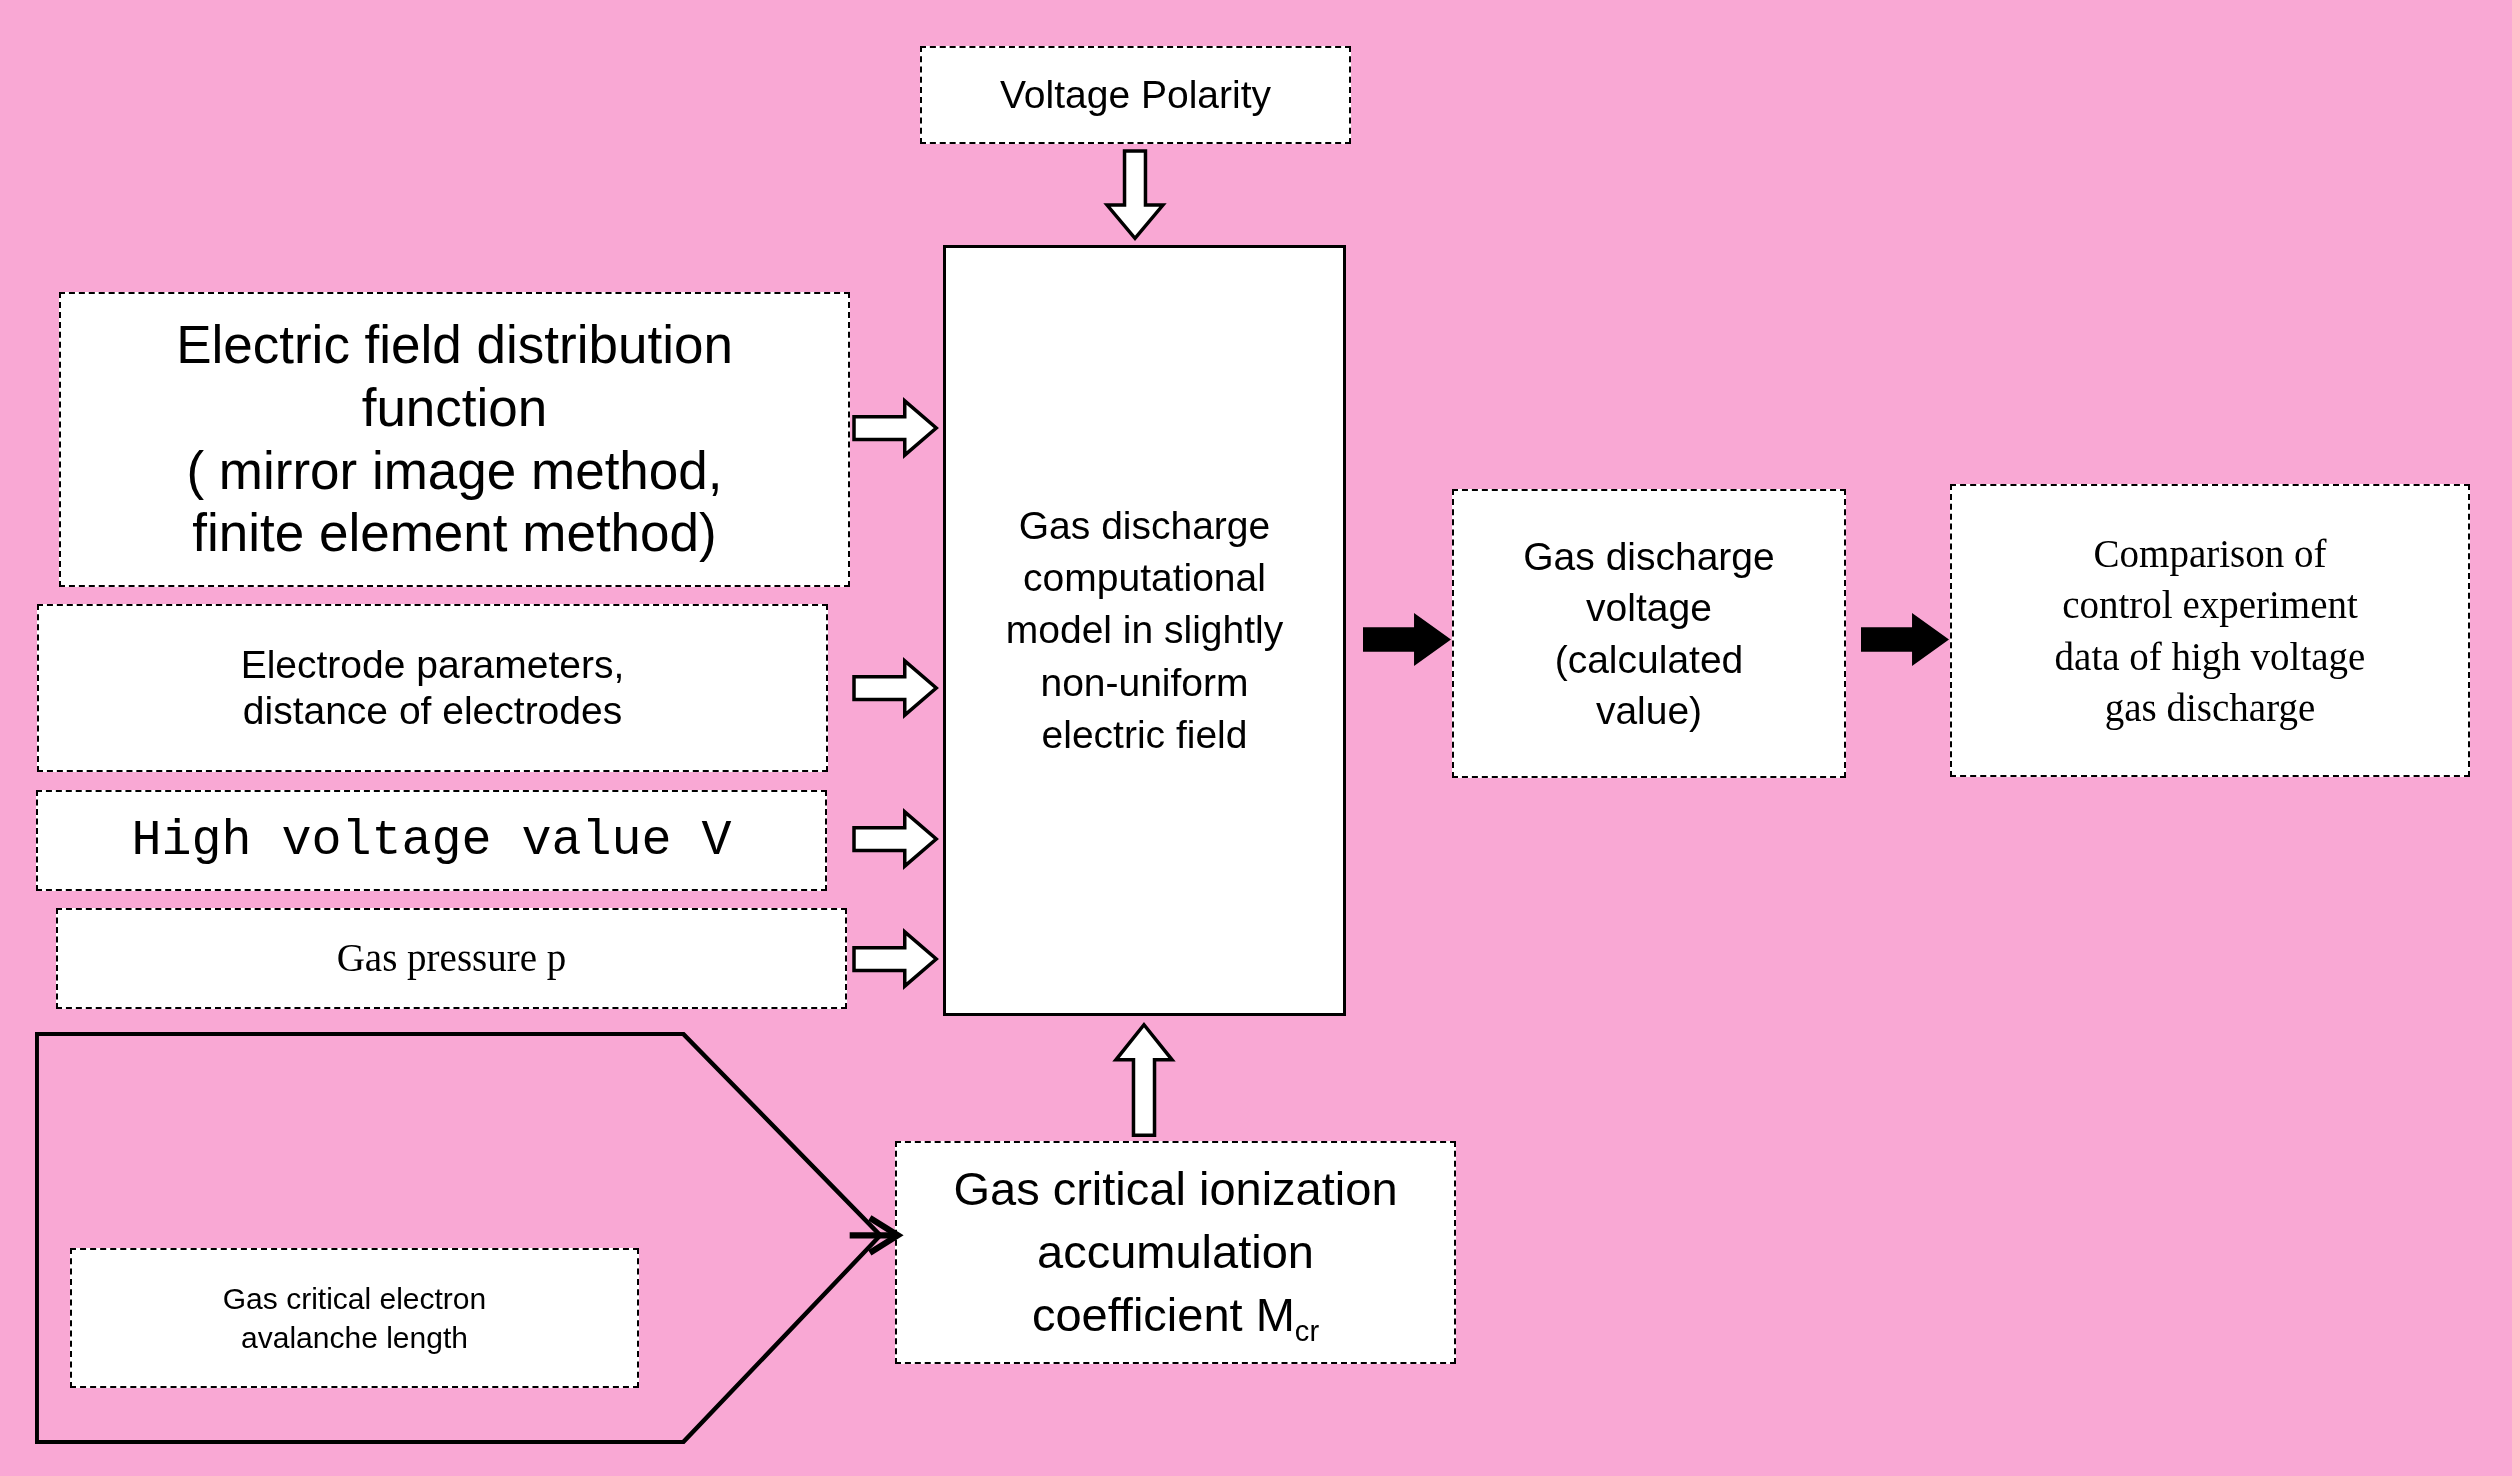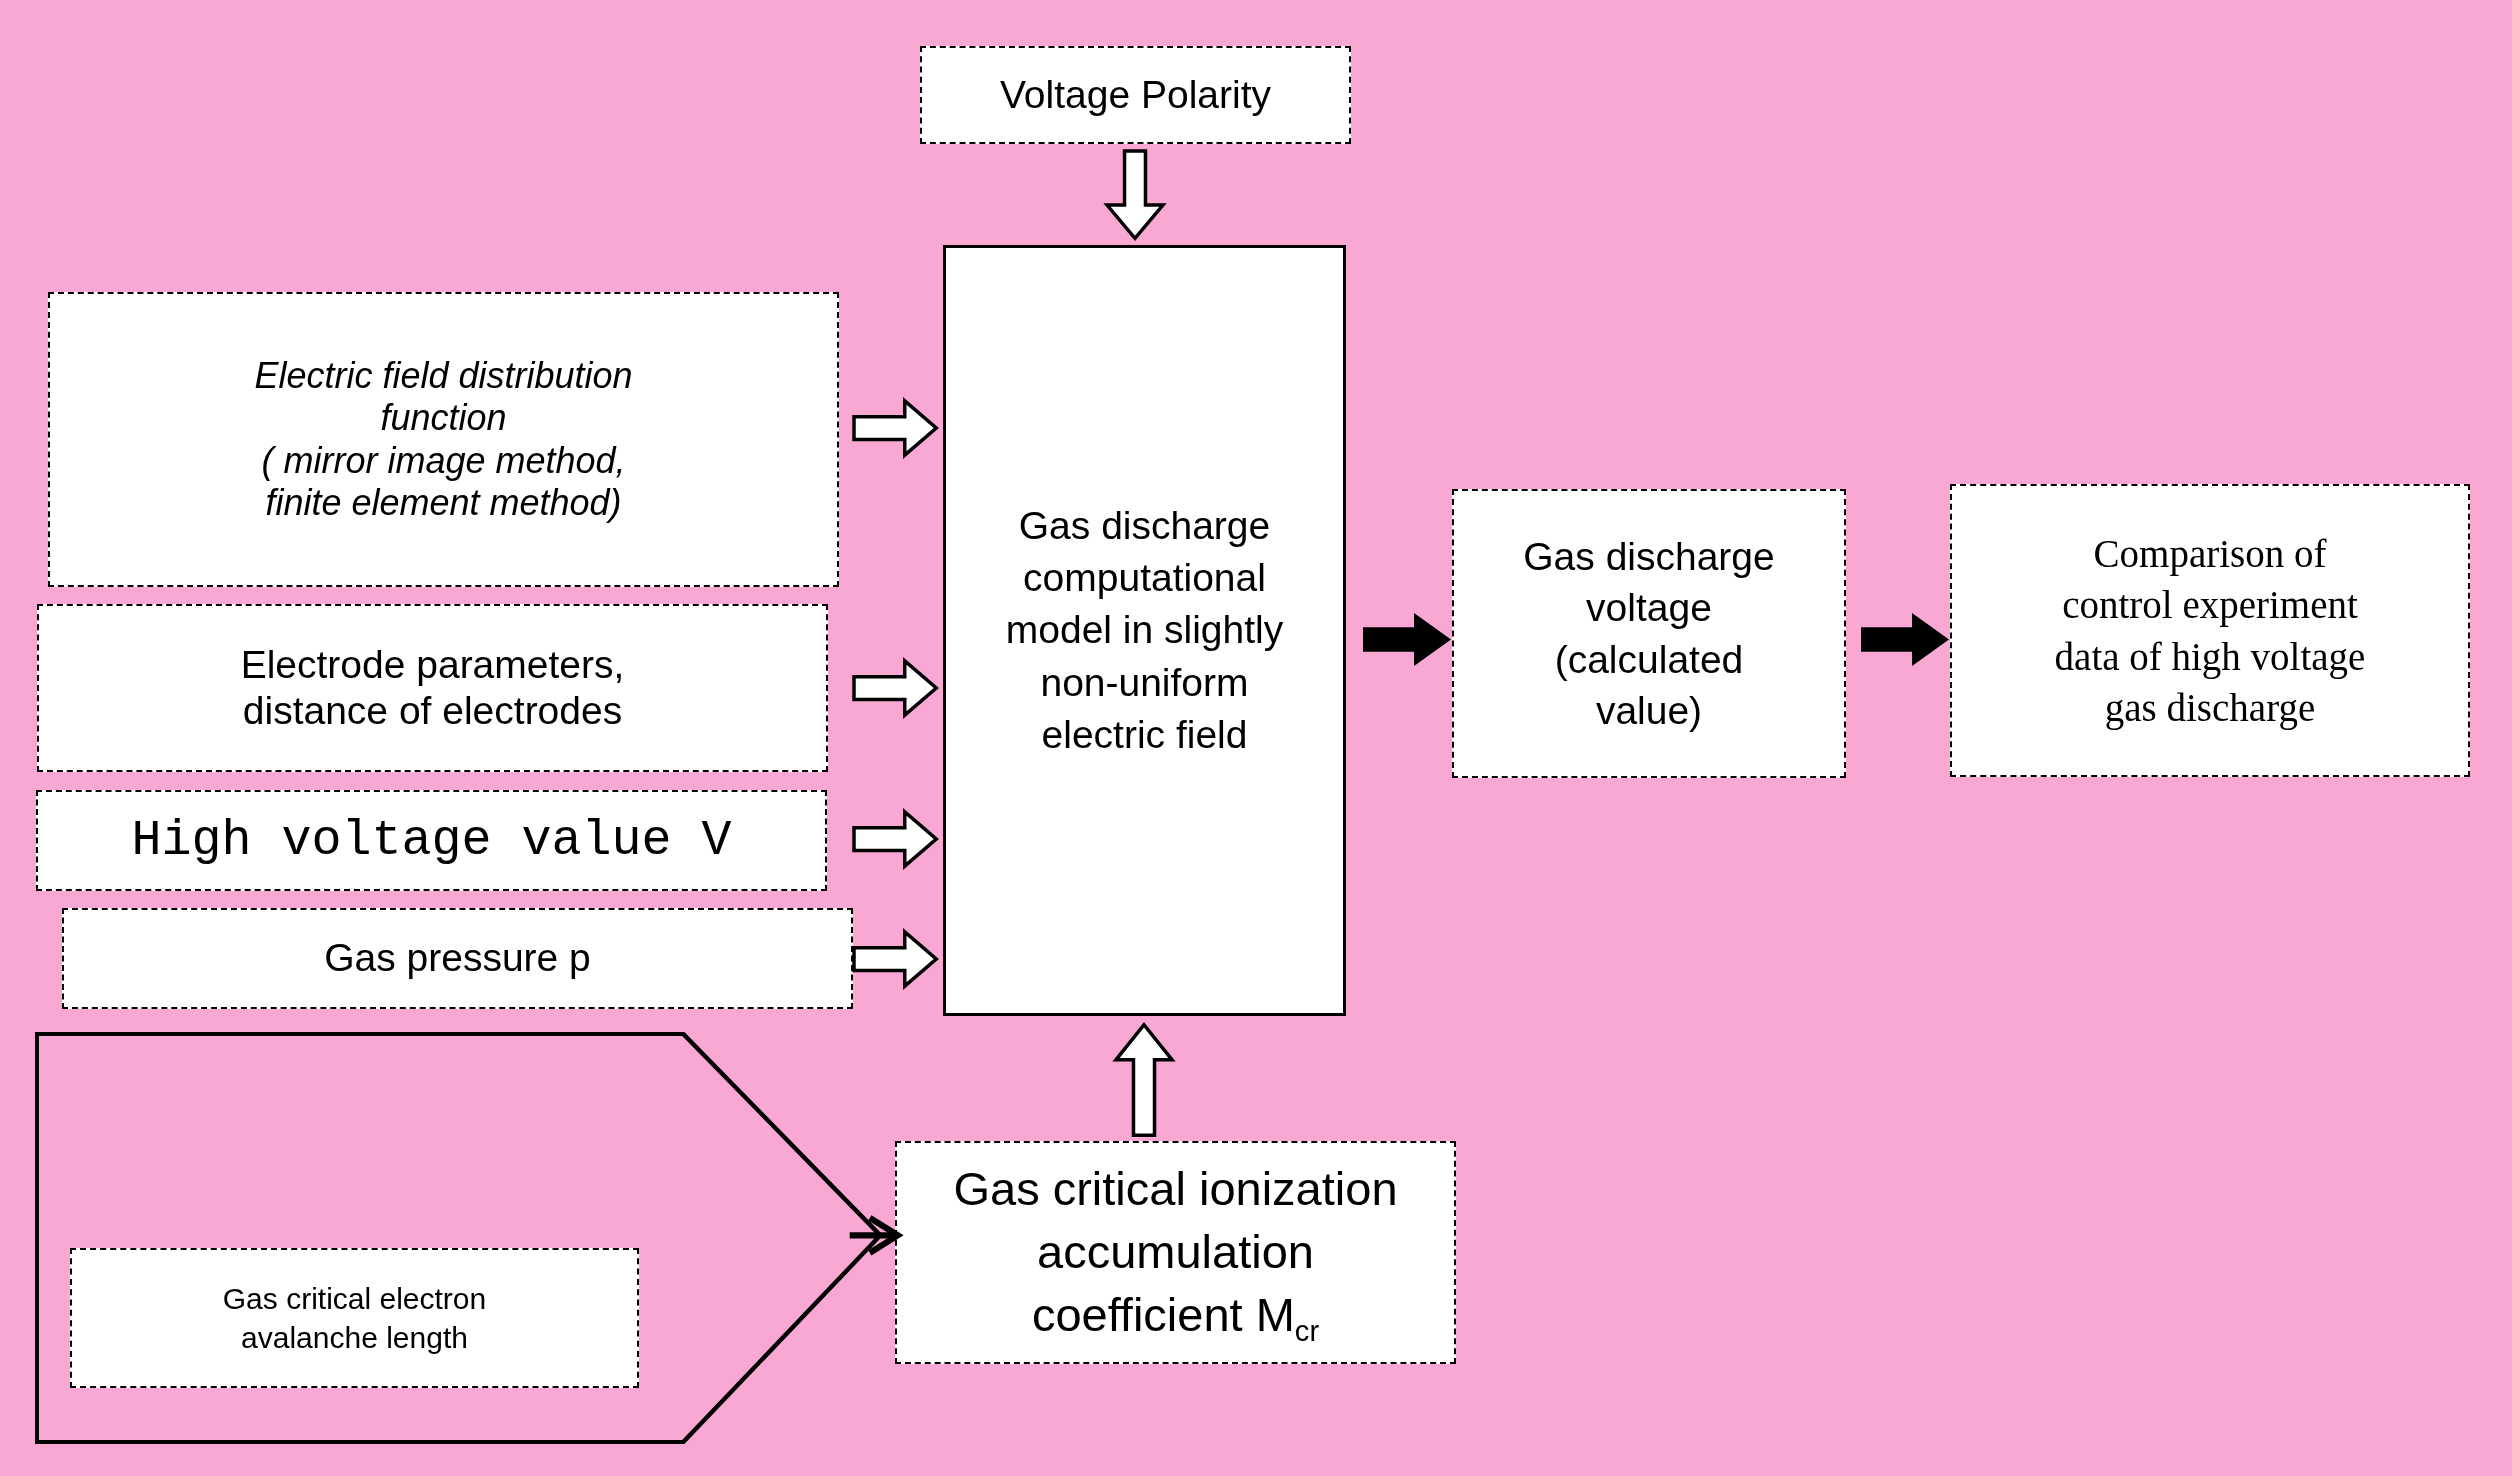--- a/index.html
+++ b/index.html
@@ -47,43 +47,43 @@
   }
 
   
   #node-voltage-polarity {
     left: 920px;  top: 46px;
     width: 431px;  height: 98px;
     font-size: 39px;
   }
 
   #node-efield {
-    left: 48px;   top: 292px;
+    left: 59px;   top: 292px;
     width: 791px; height: 295px;
-    font-size: 36px;
-    font-style: italic;
+    font-size: 53px;
   }
 
   #node-electrode {
     left: 37px;   top: 604px;
     width: 791px; height: 168px;
     font-size: 39px;
   }
 
   #node-hv {
     left: 36px;   top: 790px;
     width: 791px; height: 101px;
     font-size: 50px;
     font-family: Liberation Mono, monospace;
   }
 
   #node-pressure {
-    left: 62px;   top: 908px;
+    left: 56px;   top: 908px;
     width: 791px; height: 101px;
     font-size: 39px;
+    font-family: Liberation Serif, serif;
   }
 
   #node-model {
     left: 943px; top: 245px;
     width: 403px; height: 771px;
     font-size: 39px;
     line-height: 1.34;
   }
 
   #node-voltage-calc {

